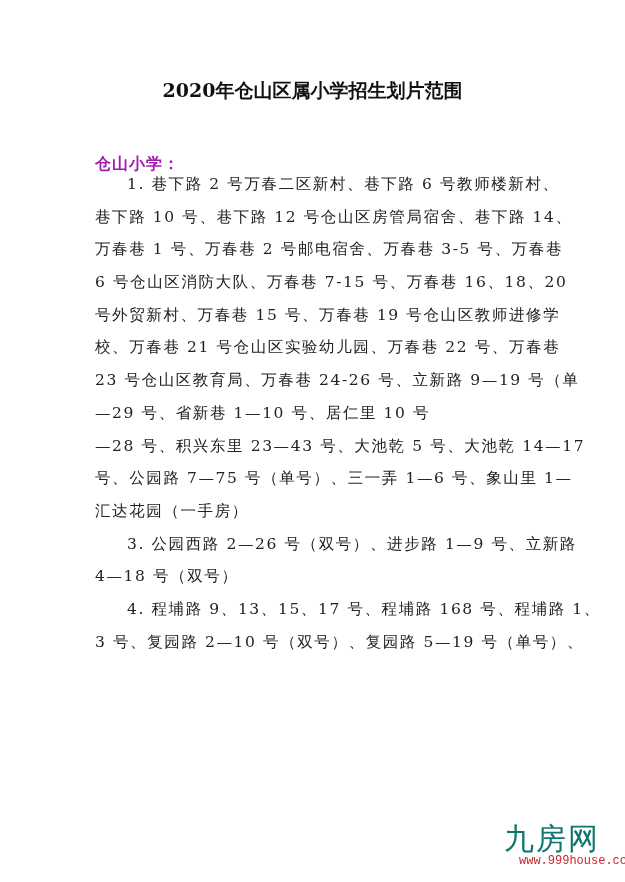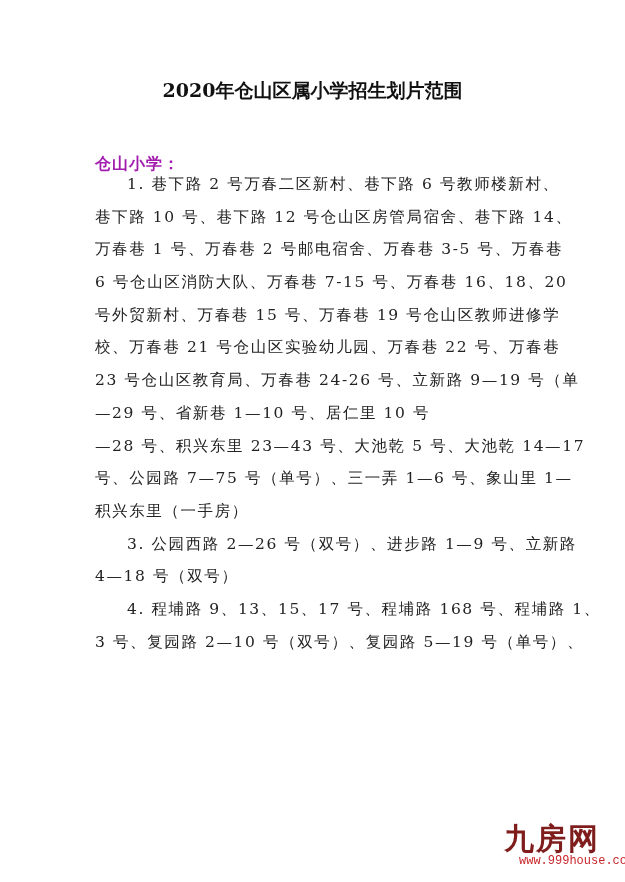--- a/index.html
+++ b/index.html
@@ -7,42 +7,42 @@
          font-family: "DejaVu Serif", "Liberation Serif", serif; color: #1a1a1a; }
   .title { position: absolute; top: 78px; left: 0; width: 625px; text-align: center;
            font-size: 19px; font-weight: bold; letter-spacing: 0px; color: #111; }
   .section { position: absolute; top: 154px; left: 95px; font-size: 16px; font-weight: bold;
              color: #a21caf; letter-spacing: 1px; }
   .lines { position: absolute; top: 168px; left: 95px; width: 440px; }
   .line { height: 32.7px; line-height: 32.7px; font-size: 15.5px; white-space: nowrap;
           letter-spacing: 1.6px; color: #222; }
   .line.indent { padding-left: 32px; }
   .watermark { position: absolute; right: 18px; bottom: 14px; width: 110px; text-align: center; }
-  .wm-logo { font-family: "DejaVu Sans", sans-serif; font-size: 30px; color: #7f1d1d;
-             letter-spacing: 2px; line-height: 32px; font-weight: bold; }
+  .wm-logo { font-family: "DejaVu Sans", sans-serif; font-size: 30px; color: #0f766e;
+             letter-spacing: 2px; line-height: 32px; font-weight: normal; }
   .wm-url { font-family: Liberation Mono, monospace; font-size: 12px; color: #c8262a; line-height: 13px; margin-left: 22px; }
 </style>
 </head>
 <body>
 
 <div class="title">2020年仓山区属小学招生划片范围</div>
 <div class="section">仓山小学：</div>
 
 <div class="lines">
   <div class="line indent">1. 巷下路 2 号万春二区新村、巷下路 6 号教师楼新村、</div>
   <div class="line">巷下路 10 号、巷下路 12 号仓山区房管局宿舍、巷下路 14、</div>
   <div class="line">万春巷 1 号、万春巷 2 号邮电宿舍、万春巷 3-5 号、万春巷</div>
   <div class="line">6 号仓山区消防大队、万春巷 7-15 号、万春巷 16、18、20</div>
   <div class="line">号外贸新村、万春巷 15 号、万春巷 19 号仓山区教师进修学</div>
   <div class="line">校、万春巷 21 号仓山区实验幼儿园、万春巷 22 号、万春巷</div>
   <div class="line">23 号仓山区教育局、万春巷 24-26 号、立新路 9—19 号（单</div>
   <div class="line">—29 号、省新巷 1—10 号、居仁里 10 号</div>
   <div class="line">—28 号、积兴东里 23—43 号、大池乾 5 号、大池乾 14—17</div>
   <div class="line">号、公园路 7—75 号（单号）、三一弄 1—6 号、象山里 1—</div>
-  <div class="line">积兴东里（一手房）</div>
+  <div class="line">汇达花园（一手房）</div>
   <div class="line indent">3. 公园西路 2—26 号（双号）、进步路 1—9 号、立新路</div>
   <div class="line">4—18 号（双号）</div>
   <div class="line indent">4. 程埔路 9、13、15、17 号、程埔路 168 号、程埔路 1、</div>
   <div class="line">3 号、复园路 2—10 号（双号）、复园路 5—19 号（单号）、</div>
 </div>
 
 <div class="watermark">
   <div class="wm-logo">九房网</div>
   <div class="wm-url">www.999house.com</div>
 </div>

